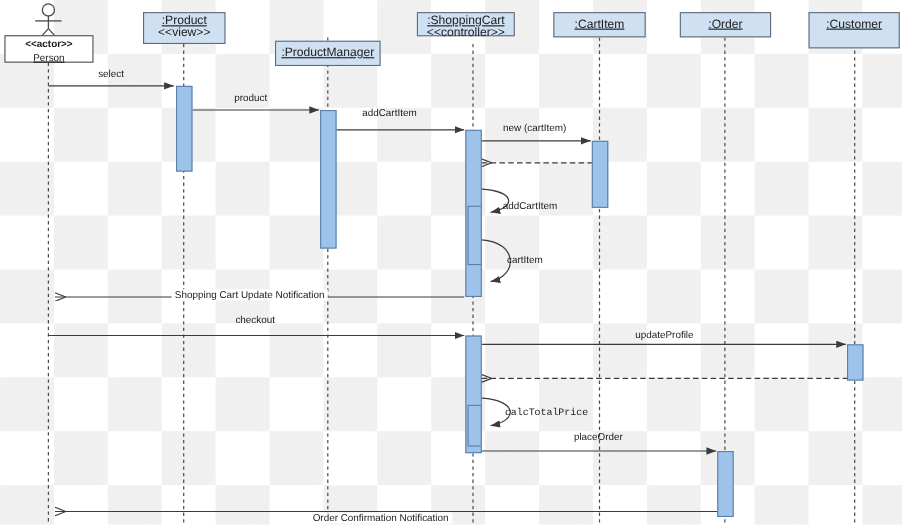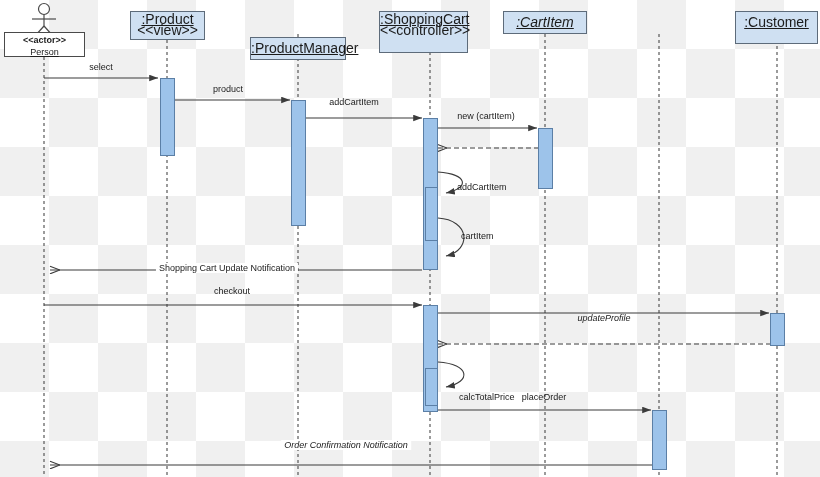--- a/index.html
+++ b/index.html
@@ -31,21 +31,21 @@
     width: 820px;
     height: 477px;
   }
   .lifeline-box {
     position: absolute;
     box-sizing: border-box;
     background: #cfe0f2;
     border: 1px solid #5d6b7a;
     text-align: center;
     color: #1b1b1b;
-    font-size: 14px;
+    font-size: 11px;
     line-height: 11px;
     padding-top: 2px;
     white-space: nowrap;
   }
   .lifeline-box .ln-name {
     text-decoration: underline;
     display: block;
   }
   .lifeline-box .ln-stereo {
     display: block;
@@ -158,29 +158,32 @@
 
   <div class="lifeline-box" style="left:130px; top:11px; width:75px; height:29px;">
     <span class="ln-name">:Product</span>
     <span class="ln-stereo">&lt;&lt;view&gt;&gt;</span>
   </div>
 
   <div class="lifeline-box" style="left:250px; top:11px; width:96px; height:23px; padding-top:5px;margin-top:26px;">
     <span class="ln-name">:ProductManager</span>
   </div>
 
-  <div class="lifeline-box" style="left:379px; top:11px; width:89px; height:42px;">
+  <div class="lifeline-box" style="left:379px; top:11px; width:89px; height:22px;">
     <span class="ln-name">:ShoppingCart</span>
     <span class="ln-stereo">&lt;&lt;controller&gt;&gt;</span>
   </div>
 
-  <div class="lifeline-box" style="left:503px; top:11px; width:84px; height:23px; padding-top:5px;font-style:italic;">
+  <div class="lifeline-box" style="left:503px; top:11px; width:84px; height:23px; padding-top:5px;">
     <span class="ln-name">:CartItem</span>
   </div>
 
+  <div class="lifeline-box" style="left:618px; top:11px; width:83px; height:23px; padding-top:5px;">
+    <span class="ln-name">:Order</span>
+  </div>
 
   <div class="lifeline-box" style="left:735px; top:11px; width:83px; height:33px; padding-top:5px;">
     <span class="ln-name">:Customer</span>
   </div>
 
   <div class="activation" style="left:160px; top:78px; width:15px; height:78px;"></div>
 
   <div class="activation" style="left:291px; top:100px; width:15px; height:126px;"></div>
 
   <div class="activation" style="left:423px; top:118px; width:15px; height:152px;"></div>
@@ -206,21 +209,21 @@
   <div class="msg-label center" style="left:486px; top:111px;">new (cartItem)</div>
 
   <div class="msg-label" style="left:457px; top:182px;">addCartItem</div>
 
   <div class="msg-label" style="left:461px; top:231px;">cartItem</div>
 
   <div class="msg-label center" style="left:227px; top:263px; background:#ffffff; padding:0 3px;">Shopping Cart Update Notification</div>
 
   <div class="msg-label center" style="left:232px; top:286px;">checkout</div>
 
-  <div class="msg-label center" style="left:604px; top:313px;font-style:italic;">updateProfile</div>
-
-  <div class="msg-label" style="left:459px; top:392px;">calcTotalPrice</div>
+  <div class="msg-label center" style="left:604px; top:299px;">updateProfile</div>
+
+  <div class="msg-label" style="left:459px; top:370px;font-family:Liberation Mono, monospace;">calcTotalPrice</div>
 
   <div class="msg-label center" style="left:544px; top:392px;">placeOrder</div>
 
-  <div class="msg-label center" style="left:346px; top:440px; background:#ffffff; padding:0 3px;font-style:italic;">Order Confirmation Notification</div>
+  <div class="msg-label center" style="left:346px; top:466px; background:#ffffff; padding:0 3px;">Order Confirmation Notification</div>
 
 </div>
 
 </body></html>

